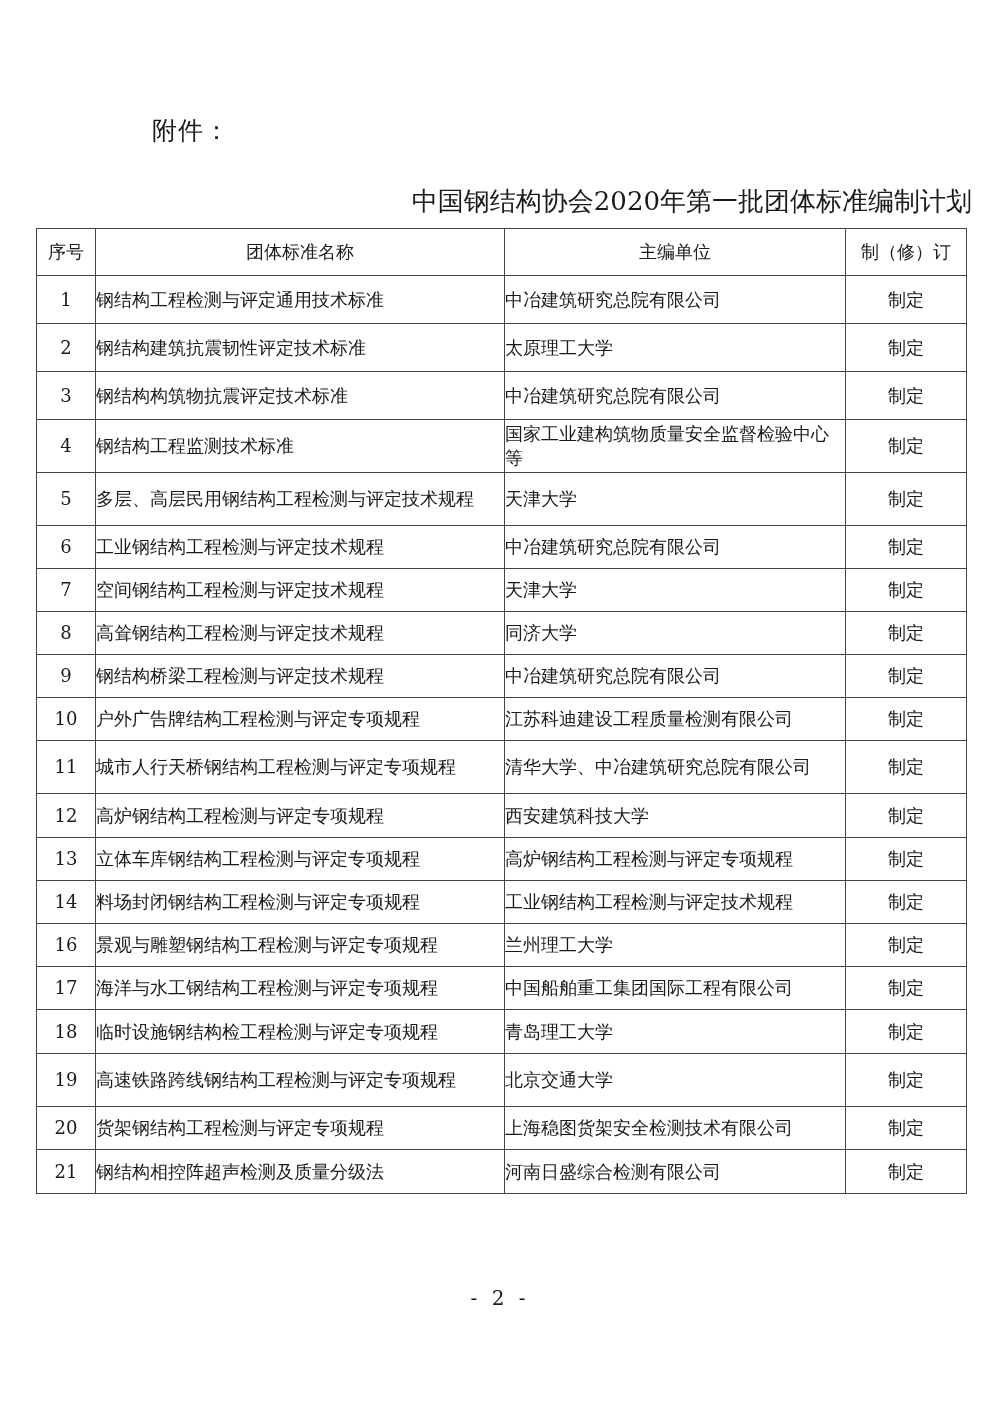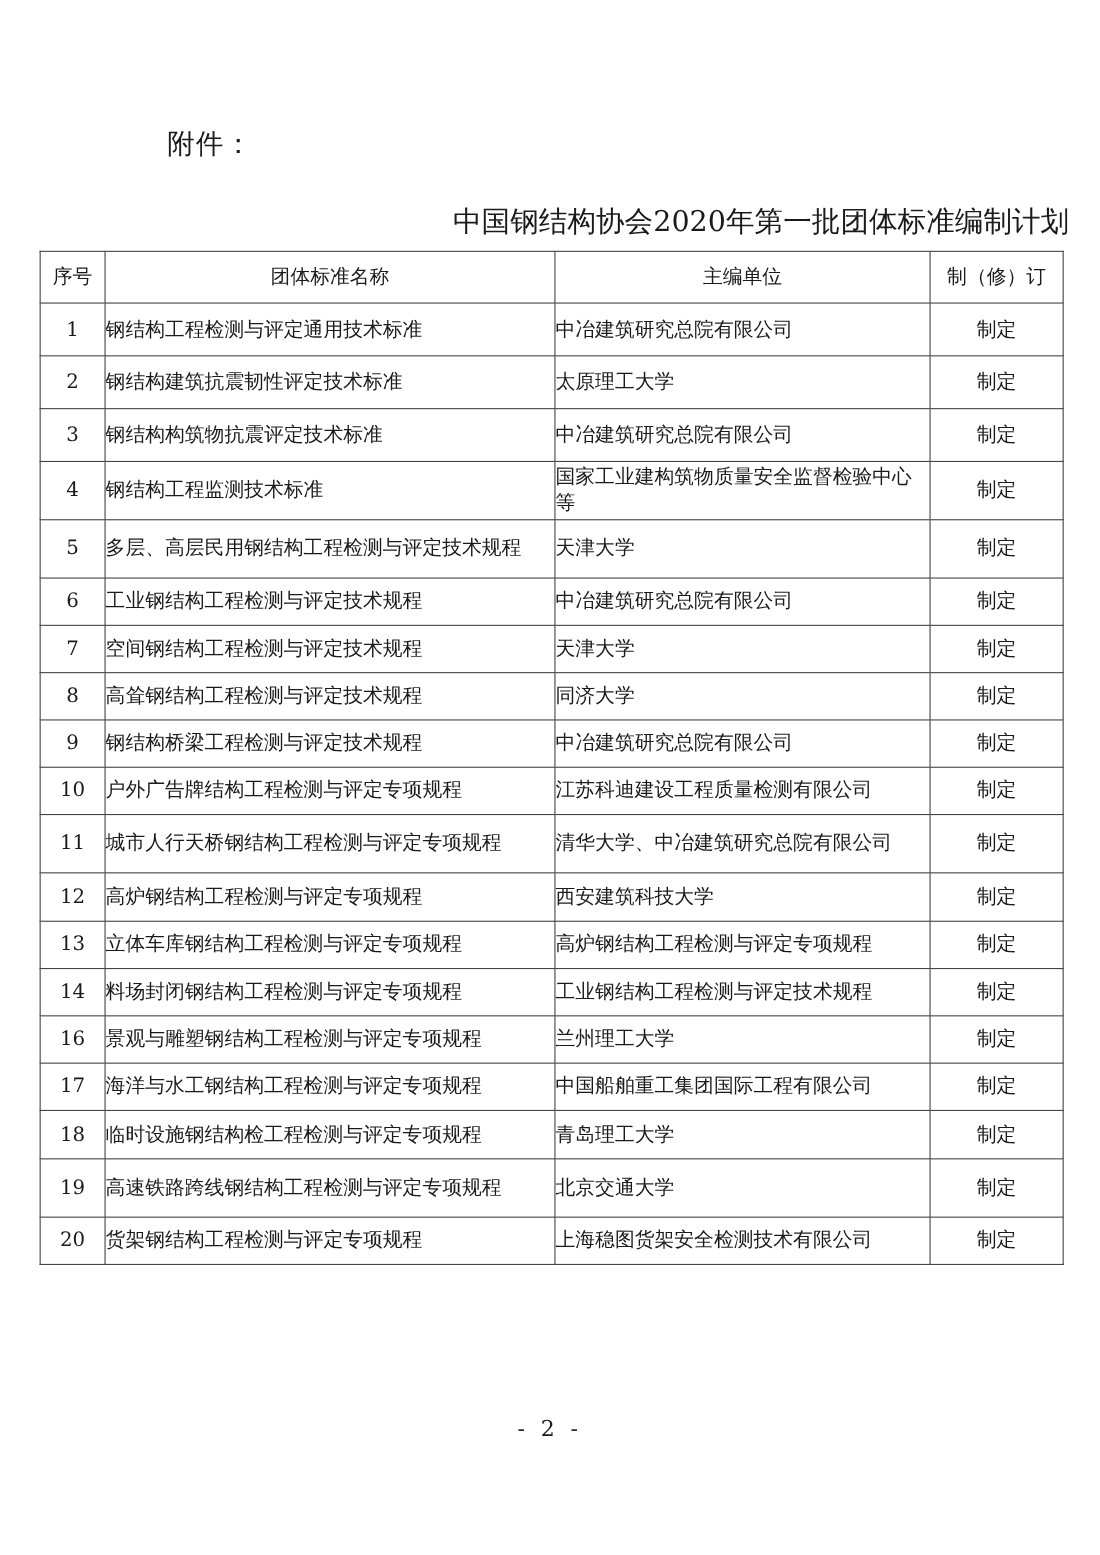--- a/index.html
+++ b/index.html
@@ -144,16 +144,22 @@
         <td class="c-name">高速铁路跨线钢结构工程检测与评定专项规程</td>
         <td class="c-org">北京交通大学</td>
         <td class="c-type">制定</td>
       </tr>
       <tr style="height: 43px;">
         <td class="c-no">20</td>
         <td class="c-name">货架钢结构工程检测与评定专项规程</td>
         <td class="c-org">上海稳图货架安全检测技术有限公司</td>
         <td class="c-type">制定</td>
       </tr>
+      <tr style="height: 44px;">
+        <td class="c-no">21</td>
+        <td class="c-name">钢结构相控阵超声检测及质量分级法</td>
+        <td class="c-org">河南日盛综合检测有限公司</td>
+        <td class="c-type">制定</td>
+      </tr>
     </tbody>
 </table>
 
 <div class="pagenum">- 2 -</div>
 
 </body></html>

